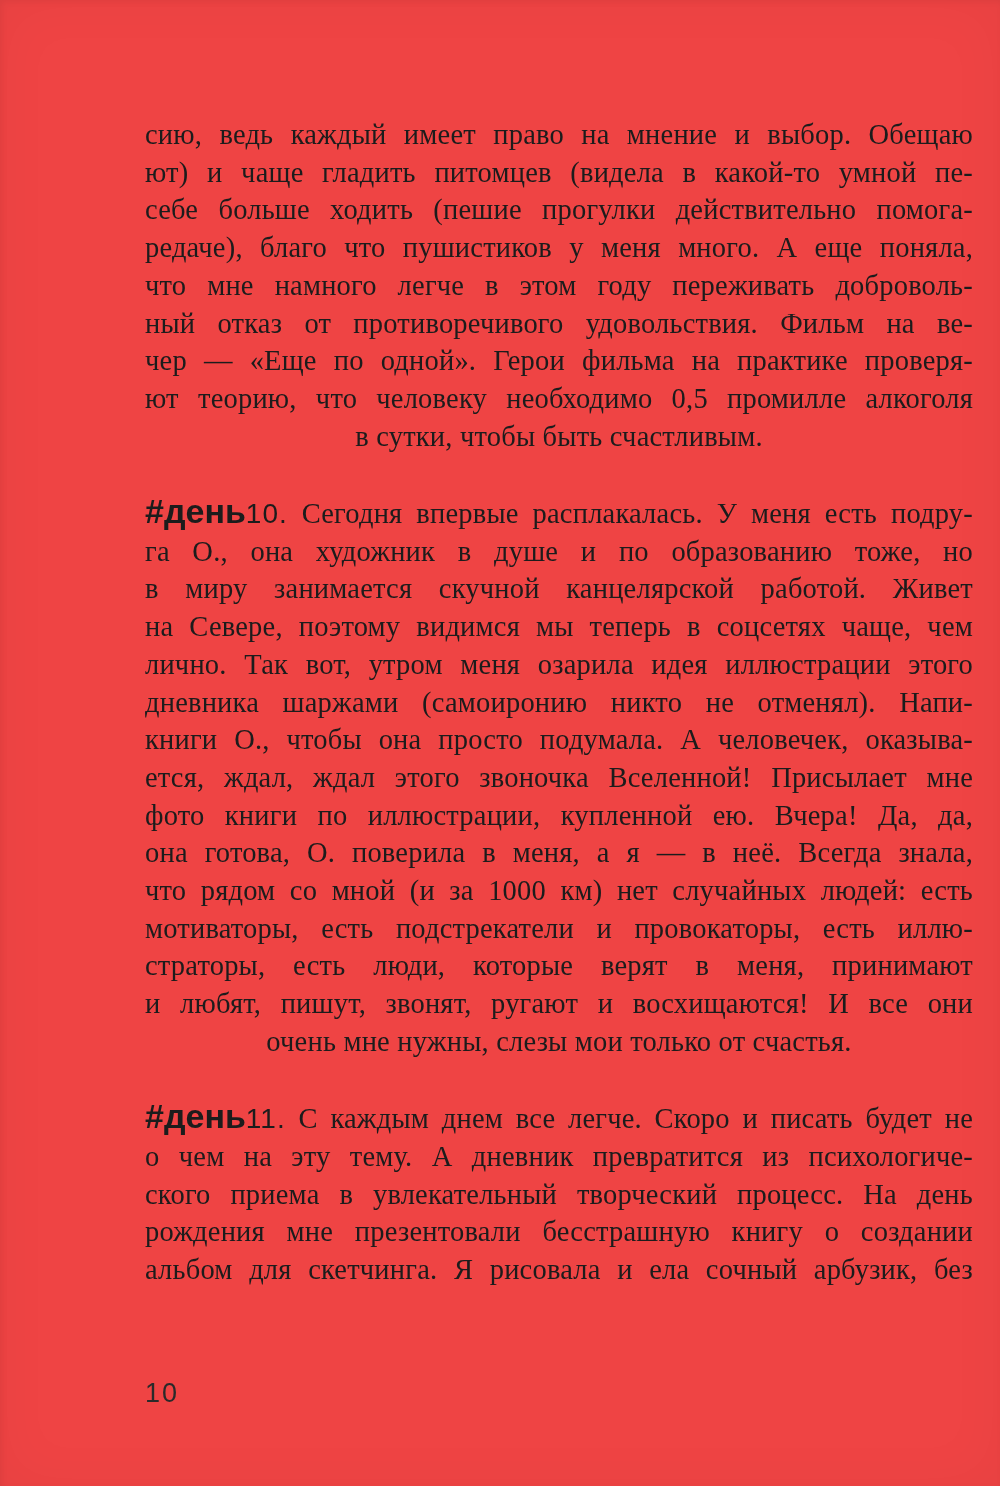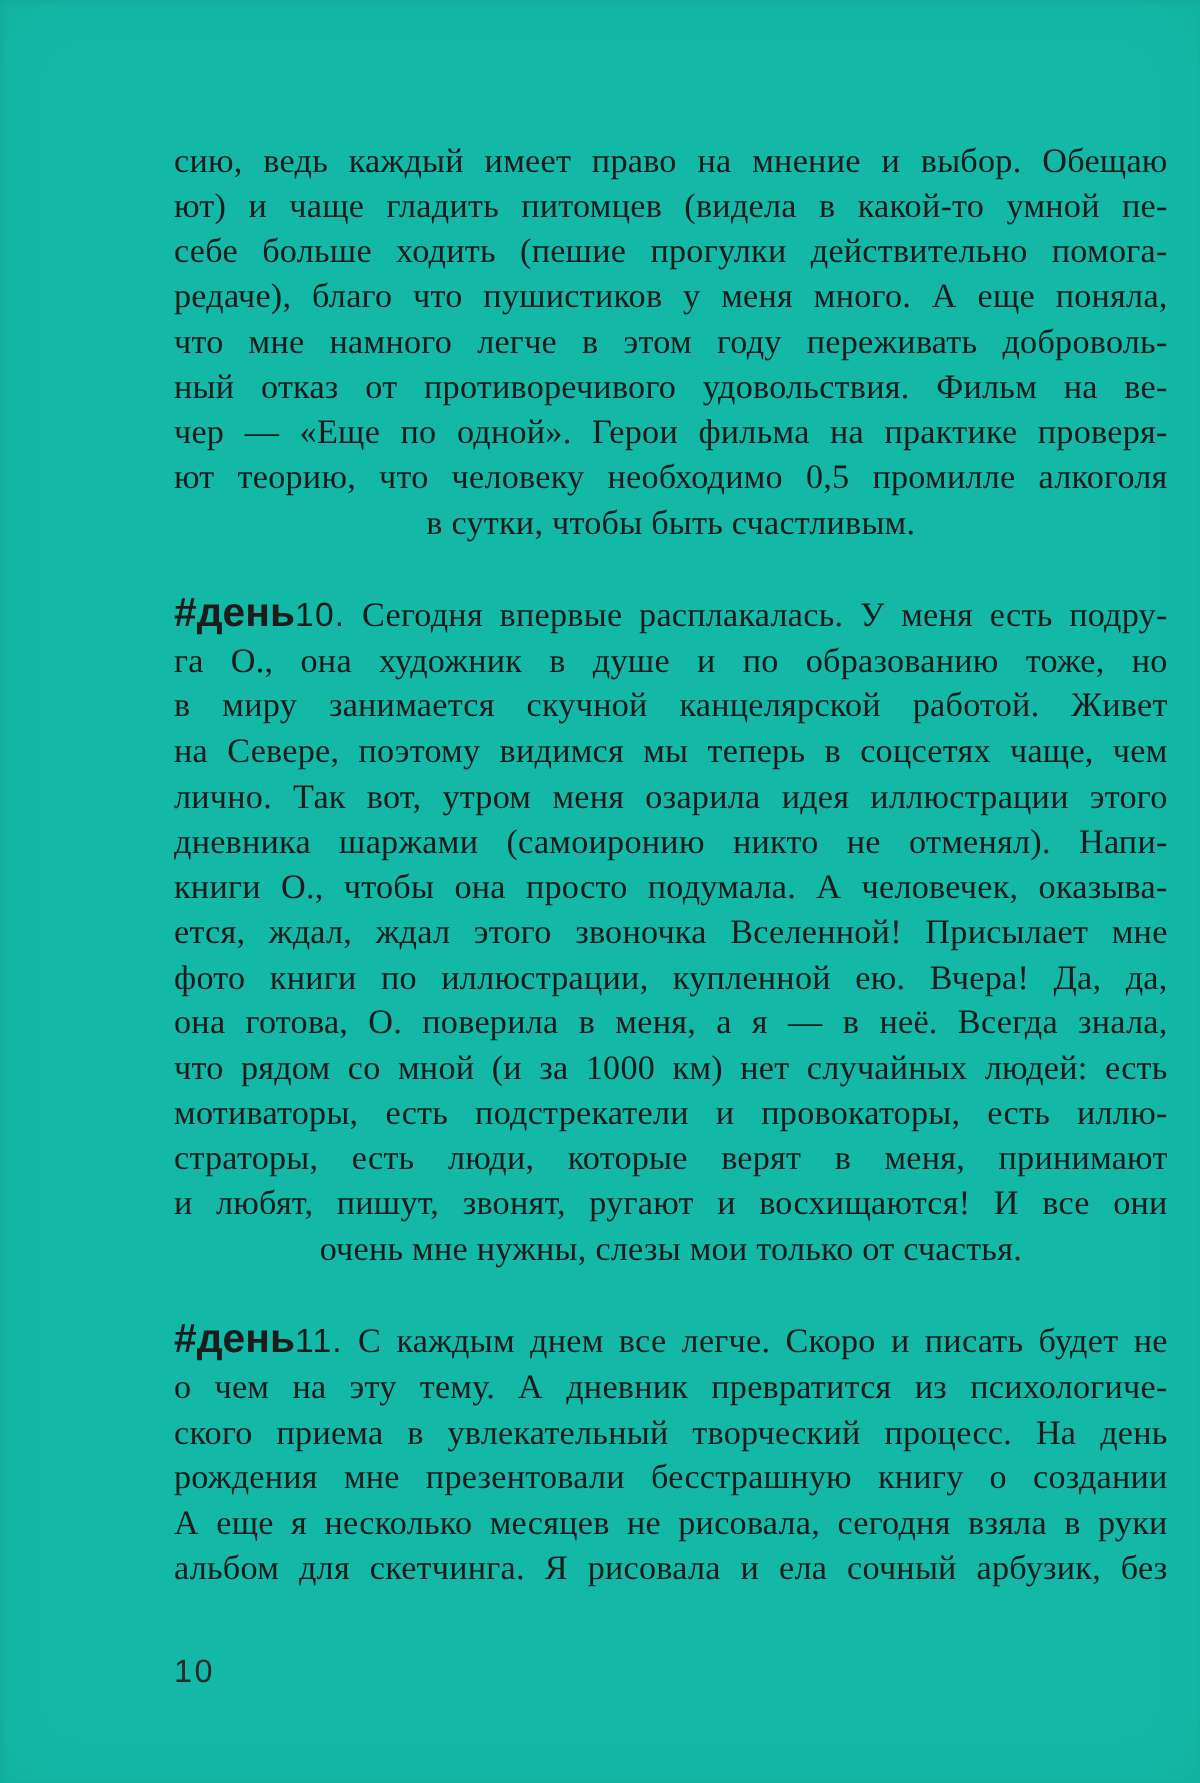--- a/index.html
+++ b/index.html
@@ -10,21 +10,21 @@
     width: 1000px;
     height: 1486px;
     position: relative;
     background: #fcfcfb;
     overflow: hidden;
     font-family: "Liberation Serif", serif;
   }
   .scan-page {
     position: absolute;
     inset: 0;
-    background: #14b8a6;
+    background: #ef4444;
     box-shadow: inset 0 0 60px rgba(0,0,0,0.04), inset 2px 2px 6px rgba(0,0,0,0.05);
     padding-left: 44px;
   }
   .text-block {
     position: absolute;
     left: 145px;
     top: 116px;
     width: 828px;
     font-size: 28.5px;
     line-height: 37.7px;
@@ -97,18 +97,17 @@
         <div class="line just">мотиваторы, есть подстрекатели и провокаторы, есть иллю-</div>
         <div class="line just">страторы, есть люди, которые верят в меня, принимают</div>
         <div class="line just">и любят, пишут, звонят, ругают и восхищаются! И все они</div>
         <div class="line">очень мне нужны, слезы мои только от счастья.</div>
       </div>
       <div class="para">
         <div class="line just"><span class="tag-b">#день</span><span class="tag-n">11.</span> С каждым днем все легче. Скоро и писать будет не</div>
         <div class="line just">о чем на эту тему. А дневник превратится из психологиче-</div>
         <div class="line just">ского приема в увлекательный творческий процесс. На день</div>
         <div class="line just">рождения мне презентовали бесстрашную книгу о создании</div>
-        <div class="line just">А еще я несколько месяцев не рисовала, сегодня взяла в руки</div>
         <div class="line just">альбом для скетчинга. Я рисовала и ела сочный арбузик, без</div>
       </div>
     </div>
   <div class="page-number">10</div>
 </div>
 
 </body></html>

